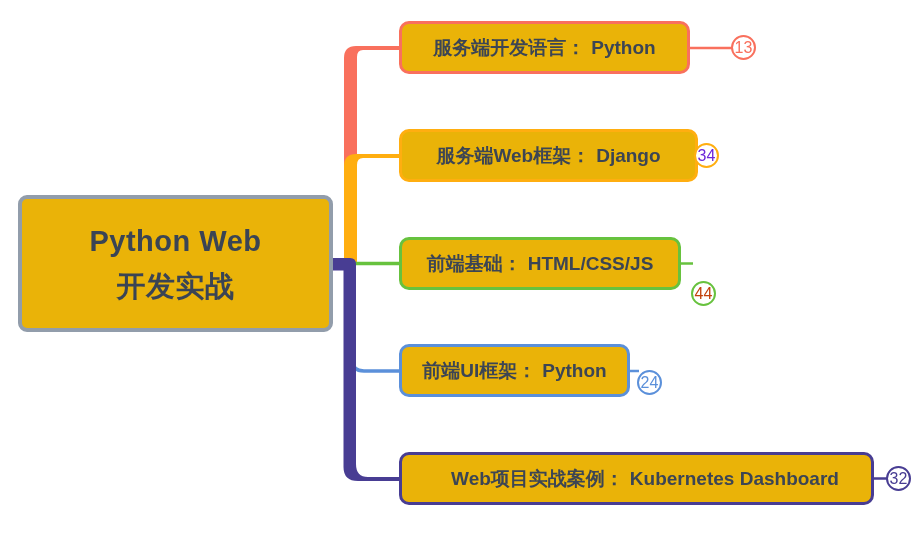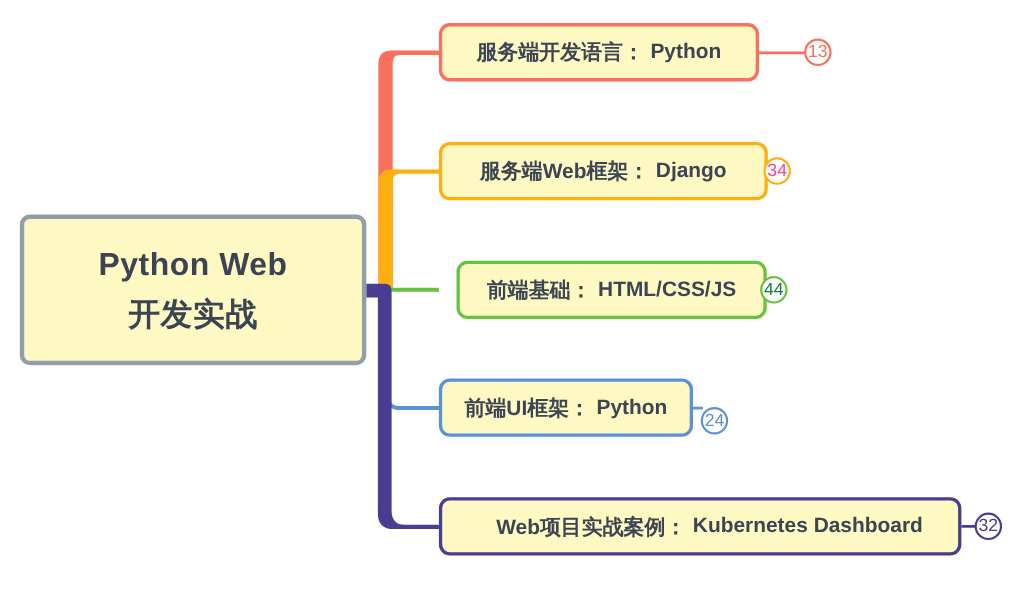--- a/index.html
+++ b/index.html
@@ -17,21 +17,21 @@
   }
   svg.connectors {
     position: absolute;
     left: 0; top: 0;
     width: 923px; height: 535px;
     z-index: 1;
   }
   .topic {
     position: absolute;
     box-sizing: border-box;
-    background: #fef9c3;
+    background: #eab308;
     display: flex;
     align-items: center;
     justify-content: center;
     z-index: 2;
     white-space: nowrap;
   }
   .root-topic {
     left: 18px; top: 195px;
     width: 315px; height: 137px;
     border: 4px solid #929DAB;
@@ -47,21 +47,21 @@
     height: 53px;
     border: 3px solid;
     border-radius: 10px;
     font-size: 19px;
     color: #3C4554;
   }
   .branch-topic .label-prefix { font-weight: 700; }
   .branch-topic .label-value  { font-weight: 700; margin-left: 6px; }
   .topic-1 { left: 399px; top: 21px;  width: 291px; }
   .topic-2 { left: 399px; top: 129px; width: 299px; }
-  .topic-3 { left: 399px; top: 237px; width: 282px; margin-left: 16px; }
+  .topic-3 { left: 399px; top: 237px; width: 282px; }
   .topic-4 { left: 399px; top: 344px; width: 231px; }
   .topic-5 { left: 399px; top: 452px; width: 475px; padding-left: 17px; }
   .badge {
     position: absolute;
     box-sizing: border-box;
     width: 25px; height: 25px;
     border: 2px solid;
     border-radius: 50%;
     background: #ffffff;
     display: flex;
@@ -121,18 +121,18 @@
   <div class="topic branch-topic topic-4" style="border-color: rgb(91, 144, 218);">
     <span class="label-prefix">前端UI框架：</span>
       <span class="label-value">Python</span>
   </div>
   <div class="topic branch-topic topic-5" style="border-color: rgb(72, 61, 147);">
     <span class="label-prefix">Web项目实战案例：</span>
       <span class="label-value">Kubernetes Dashboard</span>
   </div>
 
   <div class="badge badge-1" style="border-color: rgb(249, 112, 93); color: rgb(249, 112, 93);">13</div>
-  <div class="badge badge-2" style="border-color: rgb(255, 174, 16); color: #ec4899;">34</div>
-  <div class="badge badge-3" style="border-color: rgb(103, 194, 62); color: #15803d;">44</div>
+  <div class="badge badge-2" style="border-color: rgb(255, 174, 16); color: #6d28d9;">34</div>
+  <div class="badge badge-3" style="border-color: rgb(103, 194, 62); color: #c2410c; margin-top: 30px;">44</div>
   <div class="badge badge-4" style="border-color: rgb(91, 144, 218); color: rgb(91, 144, 218);">24</div>
   <div class="badge badge-5" style="border-color: rgb(72, 61, 147); color: rgb(72, 61, 147);">32</div>
 
 </div>
 
 </body></html>

